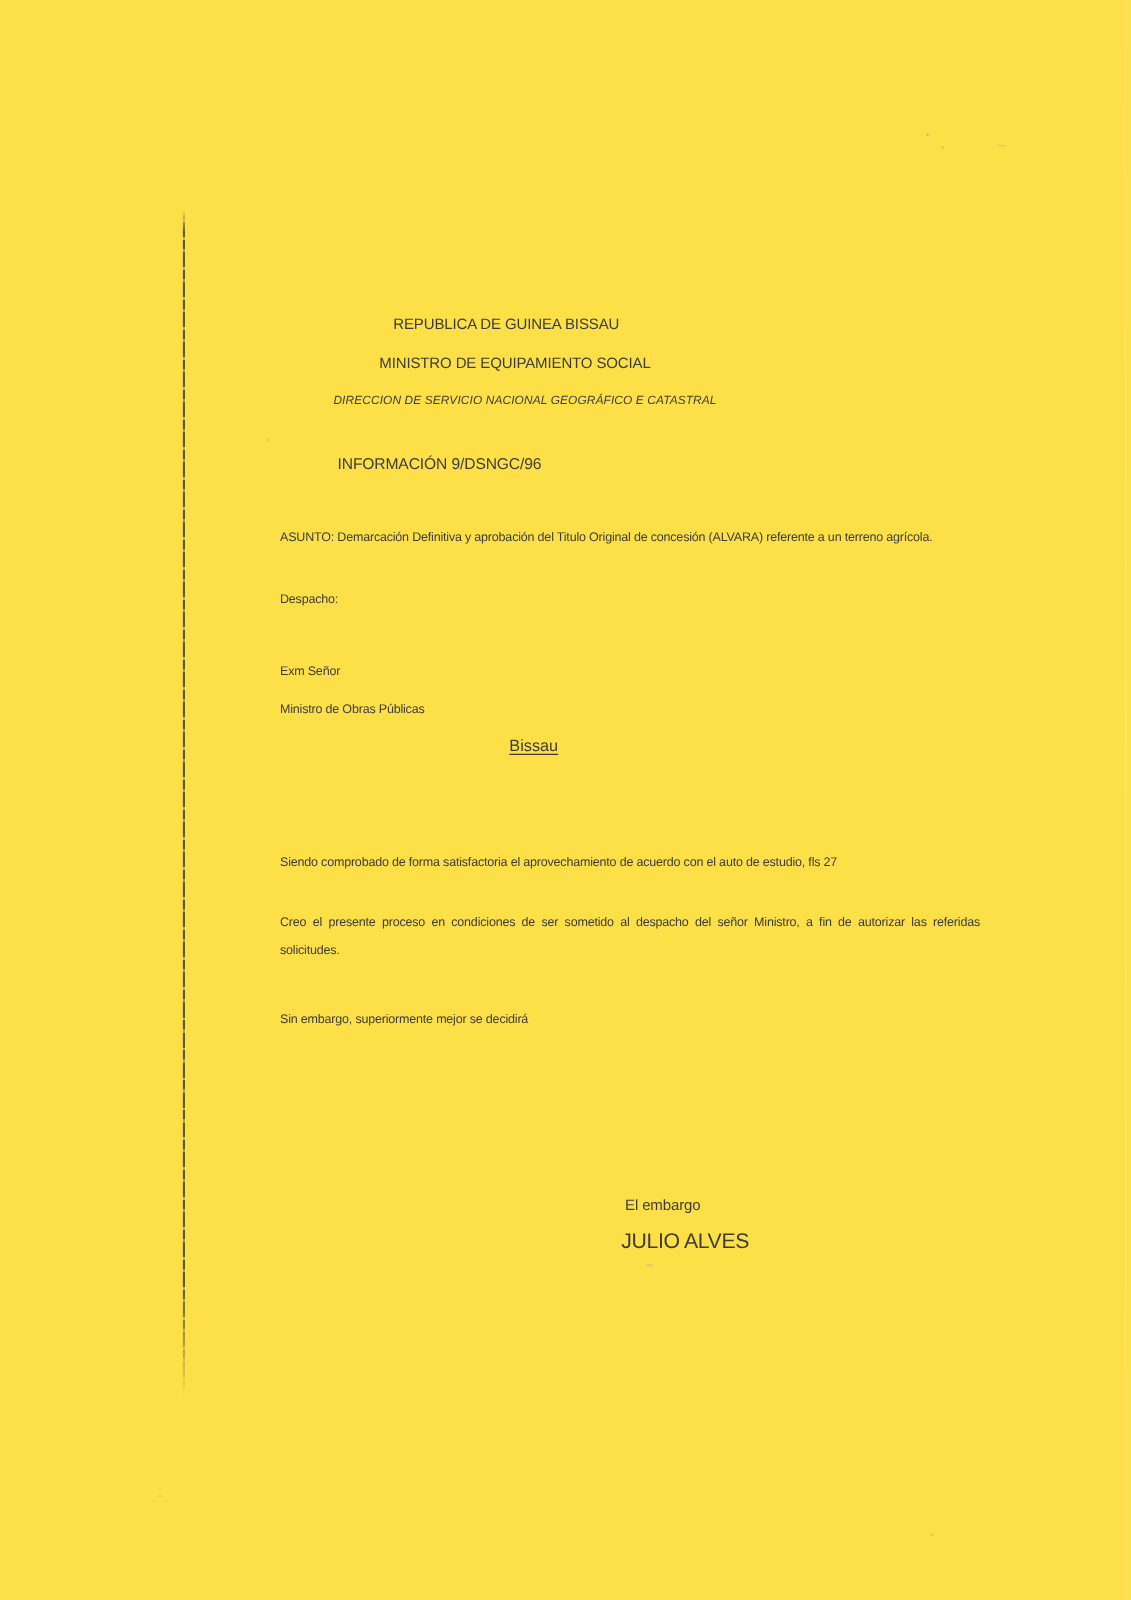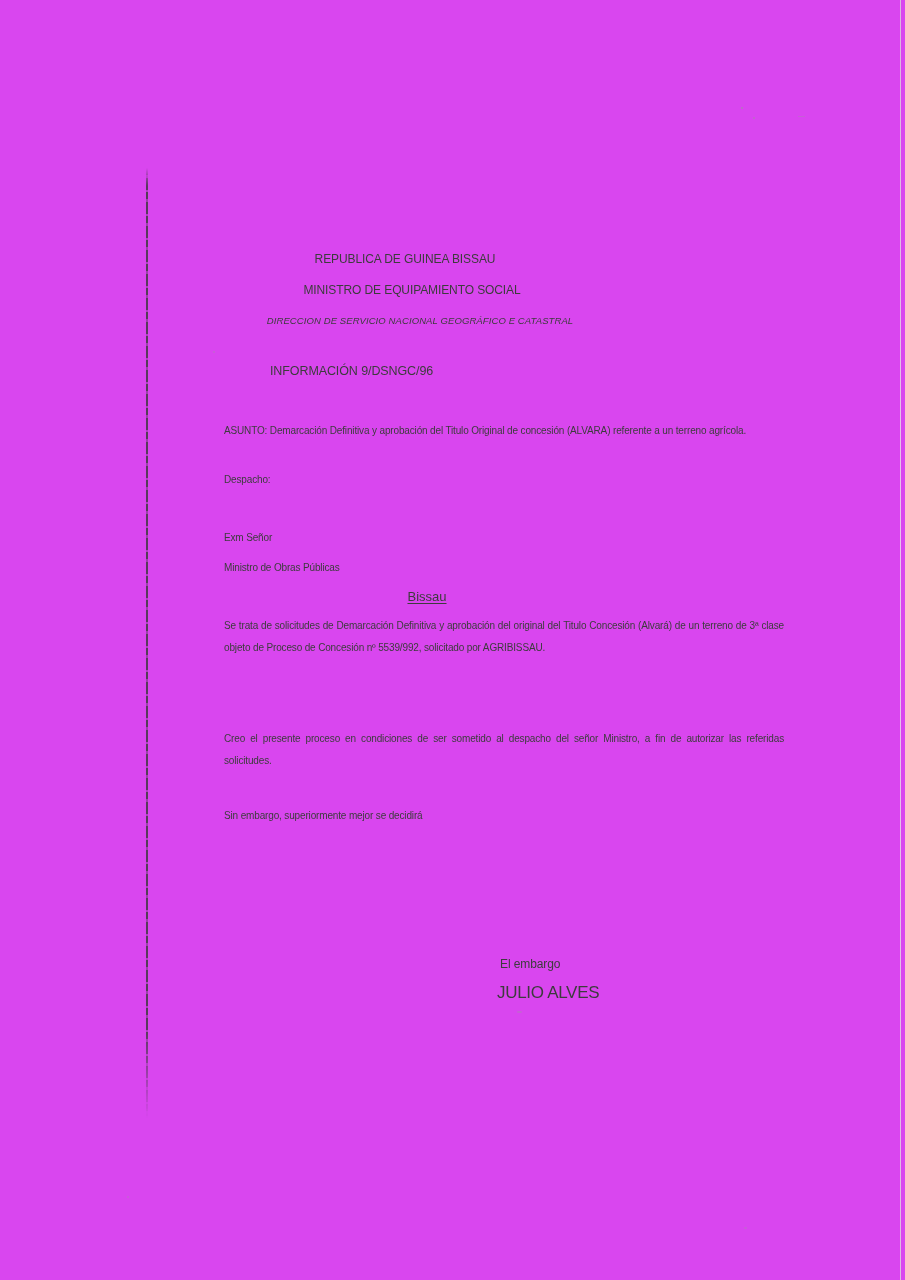--- a/index.html
+++ b/index.html
@@ -4,21 +4,21 @@
 <style>
   html, body {
     margin: 0;
     padding: 0;
     background: #ffffff;
   }
   .page {
     position: relative;
     width: 905px;
     height: 1280px;
-    background: #d946ef;
+    background: #fde047;
     font-family: "Liberation Sans", sans-serif;
     color: #3c3c3c;
     overflow: hidden;
   }
   .abs { position: absolute; }
 
   
   .fold-line {
     position: absolute;
     left: 146px;
@@ -135,21 +135,21 @@
   <div class="abs body-text nowrap" style="top:469px;">Despacho:</div>
 
 
   <div class="abs body-text nowrap" style="top:527px;">Exm Señor</div>
   <div class="abs body-text nowrap" style="top:557px;">Ministro de Obras Públicas</div>
 
   <div class="abs place-line" style="top:586px;">
     <span>Bissau</span>
   </div>
 
-  <div class="abs body-text justified" style="top:615px;">Se trata de solicitudes de Demarcación Definitiva y aprobación del original del Titulo Concesión (Alvará) de un terreno de 3ª clase objeto de Proceso de Concesión nº 5539/992, solicitado por AGRIBISSAU.</div>
+  <div class="abs body-text justified" style="top:680px;">Siendo comprobado de forma satisfactoria el aprovechamiento de acuerdo con el auto de estudio, fls 27</div>
   <div class="abs body-text justified" style="top:728px;">Creo el presente proceso en condiciones de ser sometido al despacho del señor Ministro, a fin de autorizar las referidas solicitudes.</div>
 
   <div class="abs body-text nowrap" style="top:805px;">Sin embargo, superiormente mejor se decidirá</div>
 
   <div class="abs sig" style="left:500px; top:955px;">El embargo</div>
   <div class="abs sig sig-name" style="left:497px; top:984px;">JULIO ALVES</div>
 
 </div>
 
 </body></html>

